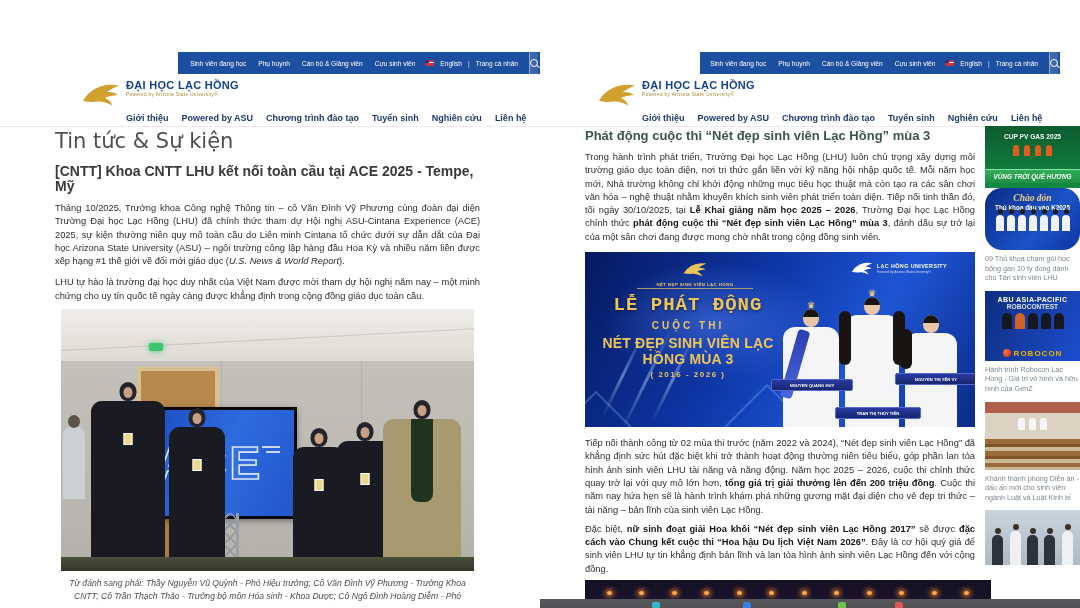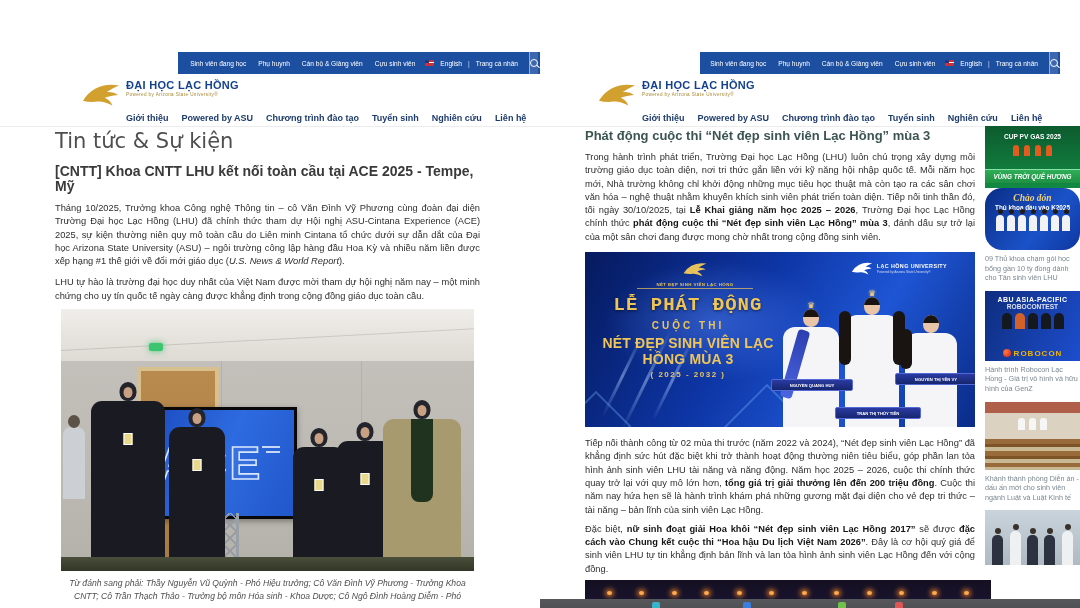--- a/index.html
+++ b/index.html
@@ -284,21 +284,21 @@
             </svg>
           <div>
               <div class="utext">LẠC HỒNG UNIVERSITY</div>
               <div class="usub">Powered by Arizona State University®</div>
             </div>
         </div>
         <div class="bn-title">
           <div class="bn-l1">LỄ PHÁT ĐỘNG</div>
           <div class="bn-l2">CUỘC THI</div>
           <div class="bn-l3">NÉT ĐẸP SINH VIÊN LẠC HỒNG MÙA 3</div>
-          <div class="bn-l4">( 2025 - 2032 )</div>
+          <div class="bn-l4">( 2016 - 2026 )</div>
         </div>
         <div class="bn-person" style="left:198px;width:56px;height:100px">
             <span class="sash"></span>
             <span class="bhead">
               <span class="bhair"></span>
             </span>
             <span class="crown">♛</span>
           </div>
         <div class="bn-person" style="left:260px;width:54px;height:112px">
             <span class="longhair" style="left:-6px"></span>

